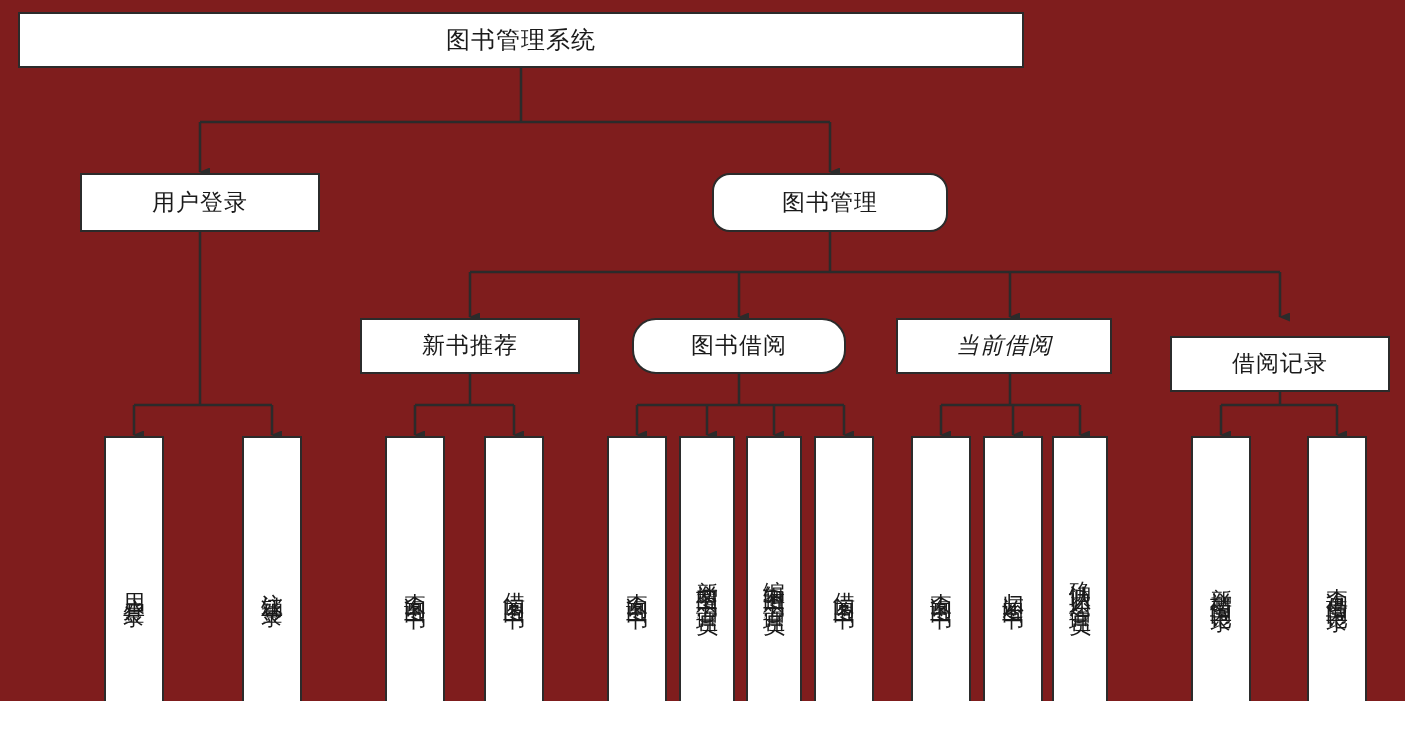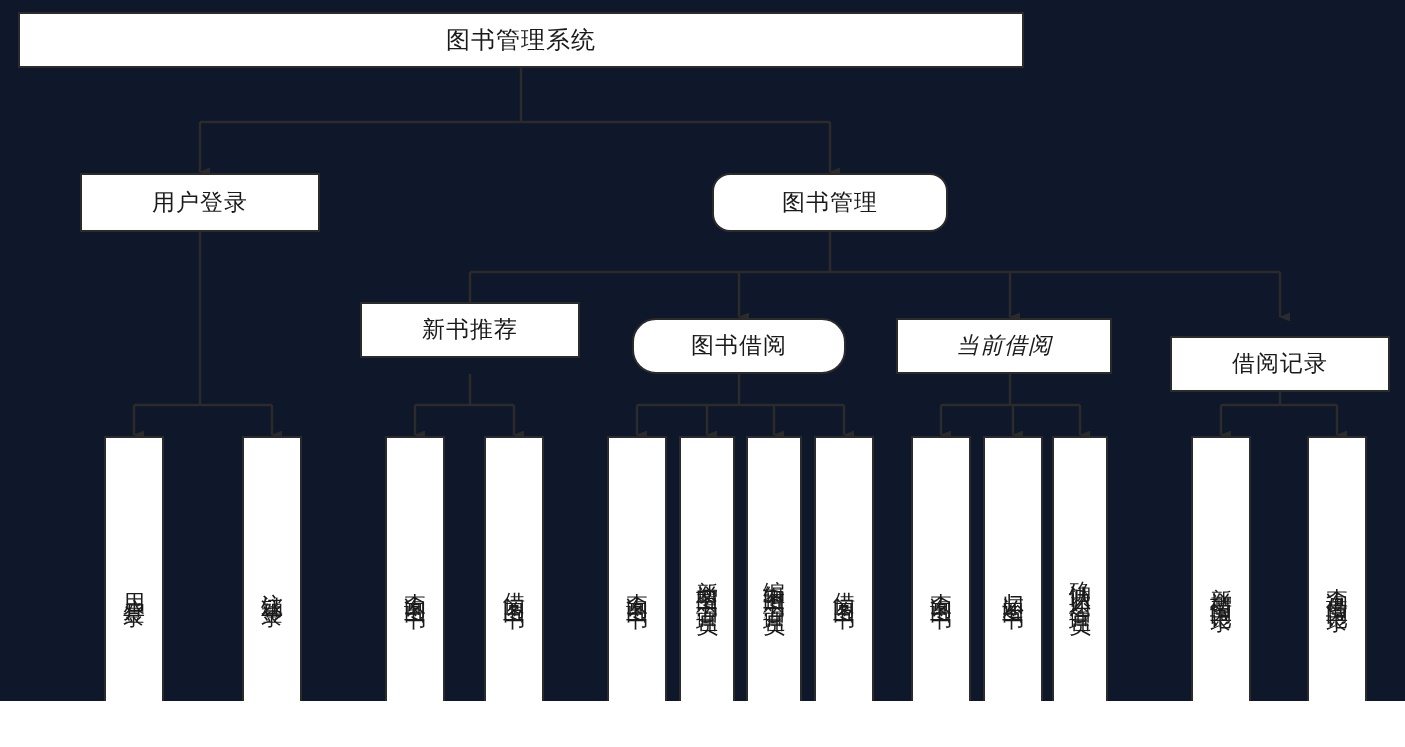--- a/index.html
+++ b/index.html
@@ -8,21 +8,21 @@
     padding: 0;
     background: #ffffff;
   }
   body {
     font-family: "DejaVu Sans", "Liberation Sans", sans-serif;
   }
   #canvas {
     position: relative;
     width: 1405px;
     height: 701px;
-    background: #0f172a;
+    background: #7f1d1d;
     overflow: hidden;
   }
   #edges {
     position: absolute;
     left: 0;
     top: 0;
     width: 1405px;
     height: 747px;
     pointer-events: none;
   }
@@ -118,21 +118,21 @@
   <div id="node-layer">
       <div class="node horiz root" style="left: 18px; top: 12px; width: 1006px; height: 56px; border-color: rgb(43, 43, 43); color: rgb(26, 26, 26);">
         <span class="hlabel">图书管理系统</span>
       </div>
       <div class="node horiz level2" style="left: 80px; top: 173px; width: 240px; height: 59px; border-color: rgb(43, 43, 43); color: rgb(26, 26, 26);">
         <span class="hlabel">用户登录</span>
       </div>
       <div class="node horiz level2" style="left: 712px; top: 173px; width: 236px; height: 59px; border-color: rgb(43, 43, 43); color: rgb(26, 26, 26); border-radius: 18px;">
         <span class="hlabel">图书管理</span>
       </div>
-      <div class="node horiz level3" style="left: 360px; top: 302px; width: 220px; height: 56px; border-color: rgb(43, 43, 43); color: rgb(26, 26, 26);">
+      <div class="node horiz level3" style="left: 360px; top: 318px; width: 220px; height: 56px; border-color: rgb(43, 43, 43); color: rgb(26, 26, 26);">
         <span class="hlabel">新书推荐</span>
       </div>
       <div class="node horiz level3" style="left: 632px; top: 318px; width: 214px; height: 56px; border-color: rgb(43, 43, 43); color: rgb(26, 26, 26); border-radius: 24px;">
         <span class="hlabel">图书借阅</span>
       </div>
       <div class="node horiz level3" style="left: 896px; top: 318px; width: 216px; height: 56px; border-color: rgb(43, 43, 43); color: rgb(26, 26, 26); font-style: italic;">
         <span class="hlabel">当前借阅</span>
       </div>
       <div class="node horiz level3" style="left: 1170px; top: 336px; width: 220px; height: 56px; border-color: rgb(43, 43, 43); color: rgb(26, 26, 26);">
         <span class="hlabel">借阅记录</span>

